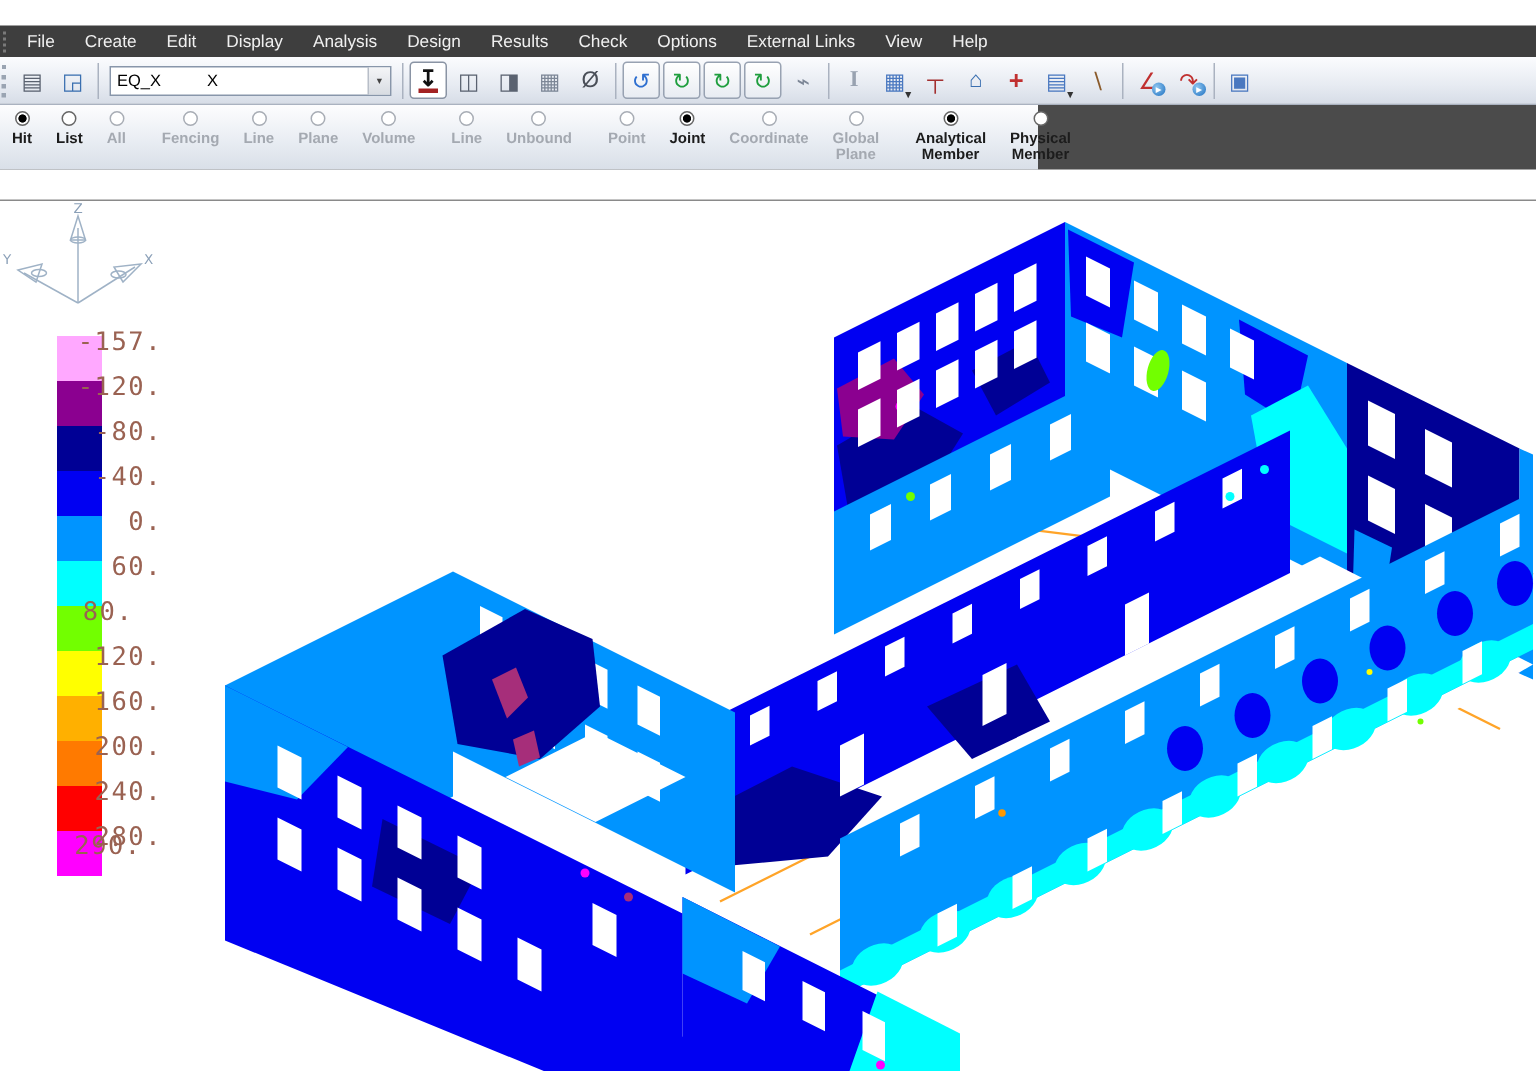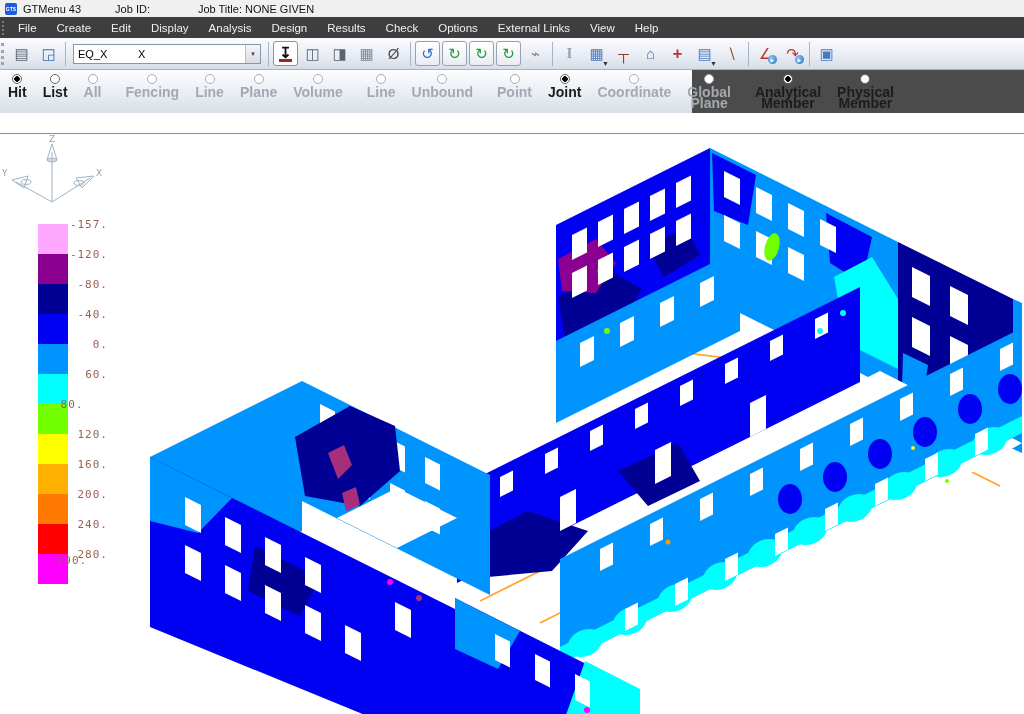--- a/index.html
+++ b/index.html
@@ -44,56 +44,50 @@
     border-left:1px solid #b8bec8;display:flex;align-items:center;justify-content:center;font-size:7px;color:#444;}
 
   
   .modebar{position:absolute;left:0;top:70px;width:1024px;height:43px;background:#4b4b4b;}
   .modepanel{position:absolute;left:0;top:0;width:692px;height:43px;
     background:linear-gradient(#fdfdfe,#e9edf3 55%,#d9dfe8);display:flex;align-items:flex-start;}
   .mode-item{display:flex;flex-direction:column;align-items:center;padding:4px 8px 0 8px;}
   .mode-item .radio{width:10px;height:10px;border-radius:50%;border:1px solid #666;background:#fff;}
   .mode-item.sel .radio{background:radial-gradient(circle,#000 0 2.5px,#fff 3px);}
   .mode-item.dis .radio{border-color:#a8adb5;}
-  .mode-item .lbl{margin-top:3px;font-size:14px;font-weight:bold;color:#1c1c1c;
+  .mode-item .lbl{margin-top:3px;font-size:10px;font-weight:bold;color:#1c1c1c;
     text-align:center;white-space:pre-line;line-height:11px;}
   .mode-item.dis .lbl{color:#a4a9b1;}
   .mode-sep{width:1px;height:34px;background:#9aa2ae;margin:3px 4px 0 4px;}
 
   
   .tabbar{position:absolute;left:0;top:113px;width:1024px;height:20px;
     background:linear-gradient(#8f95a0,#c6cad3 45%,#eceef2);display:flex;align-items:flex-end;}
   .tab{height:19px;display:flex;align-items:center;padding:0 10px 0 14px;font-size:11px;font-weight:bold;
     color:#16203a;clip-path:polygon(8px 0,100% 0,100% 100%,0 100%);}
   .tab.active{background:linear-gradient(#ffffff,#e9ebf1);margin-left:16px;}
   .tab.gold{background:linear-gradient(#f8dd7d,#e8bc4d);margin-left:2px;}
   .tab .close{margin-left:7px;color:#5c6472;font-weight:bold;font-size:11px;}
 
   
   .canvas{position:absolute;left:0;top:133px;width:1024px;height:581px;background:#fff;border-top:1px solid #8a8a8a;}
   .canvas svg{position:absolute;left:0;top:0;}
   
   .legend-band{position:absolute;left:38px;width:30px;height:30px;}
   .legend-label{position:absolute;left:36px;width:72px;text-align:right;
-    font-family:"DejaVu Sans Mono",monospace;font-size:11px;letter-spacing:1px;color:#9a6252;}
+    font-family:"DejaVu Sans Mono",monospace;font-size:17px;letter-spacing:1px;color:#9a6252;}
   
   .triad{position:absolute;left:14px;top:468px;}
   .triad text{font-family:"DejaVu Sans",sans-serif;font-size:9px;fill:#8ba0b8;}
 </style>
 </head>
 <body>
 
 <div id="app">
 
-  <div class="titlebar">
-    <span class="appicon">GTS</span>
-    <span class="t1">GTMenu 43</span>
-    <span class="t2">Job ID:</span>
-    <span class="t3">Job Title: NONE GIVEN</span>
-  </div>
 
   <div class="menubar">
     <span class="menugrip"></span>
   <span class="menu-item">File</span>
       <span class="menu-item">Create</span>
       <span class="menu-item">Edit</span>
       <span class="menu-item">Display</span>
       <span class="menu-item">Analysis</span>
       <span class="menu-item">Design</span>
       <span class="menu-item">Results</span>

